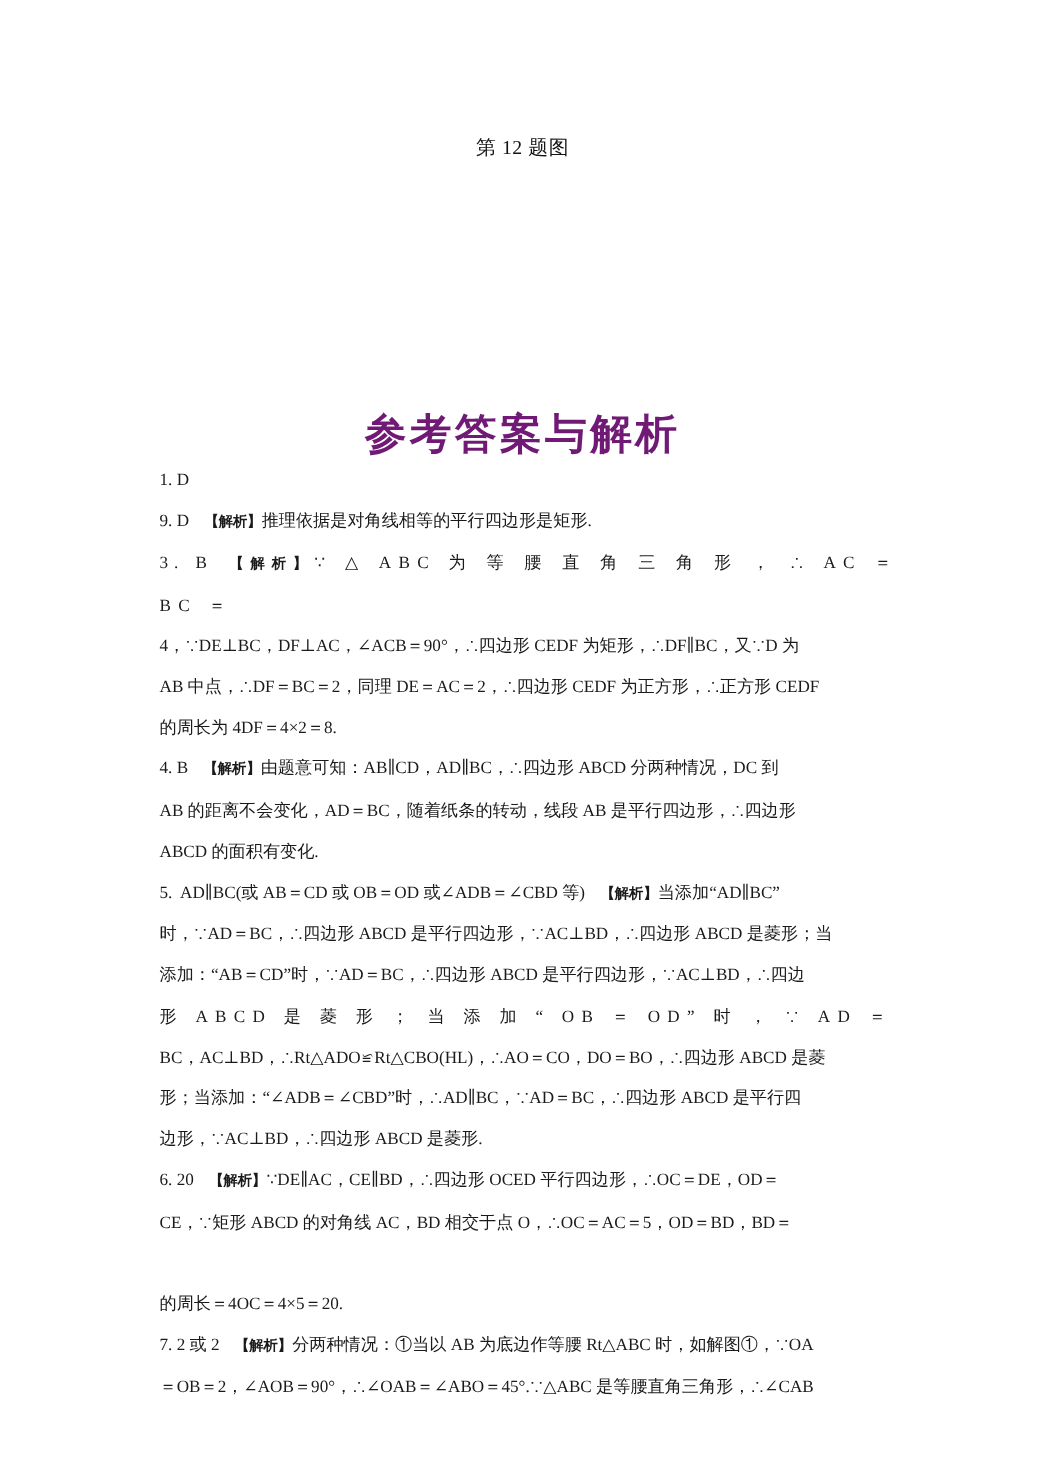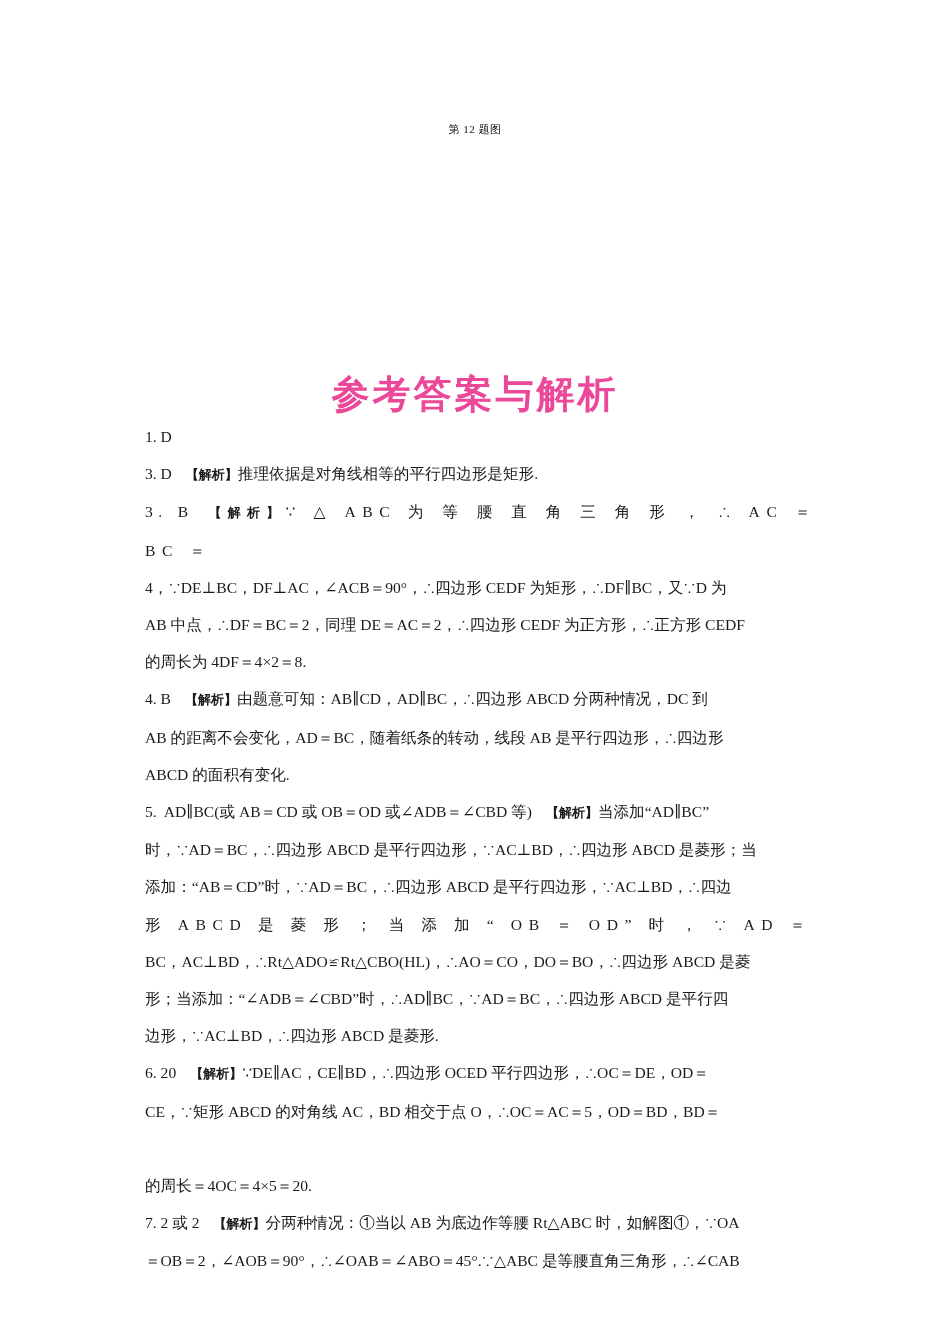--- a/index.html
+++ b/index.html
@@ -25,37 +25,37 @@
     padding: 0;
   }
 
   
   .fig-caption {
     position: absolute;
     left: 0;
     top: 122px;
     width: 950px;
     text-align: center;
-    font-size: 11px;
+    font-size: 18px;
     letter-spacing: 0.5px;
     color: #141414;
   }
 
   
   .doc-title {
     position: absolute;
     left: 0;
     top: 344px;
     width: 950px;
     text-align: center;
     font-family: "DejaVu Sans", sans-serif;
     font-weight: 700;
     font-size: 38px;
     letter-spacing: 3px;
-    color: #ec4899;
+    color: #701a75;
   }
 
   
   .content {
     position: absolute;
     left: 145px;
     top: 418px;
     width: 672px;
   }
 
@@ -87,21 +87,21 @@
 <div class="page">
 
   <div class="fig-caption">第 12 题图</div>
 
   <h1 class="doc-title">参考答案与解析</h1>
 
   <div class="content">
 
     <p class="ans"><span class="rom">1. D</span></p>
 
-    <p class="ans"><span class="rom">3. D</span><span class="nbsp-gap"></span><span class="lbl">【解析】</span><span class="zh">推理依据是对角线相等的平行四边形是矩形.</span></p>
+    <p class="ans"><span class="rom">9. D</span><span class="nbsp-gap"></span><span class="lbl">【解析】</span><span class="zh">推理依据是对角线相等的平行四边形是矩形.</span></p>
 
     <p class="ans"><span class="rom spread-2">3. B</span><span class="nbsp-gap"></span><span class="lbl spread-2">【解析】</span><span class="zh spread-1">∵ △ ABC 为 等 腰 直 角 三 角 形 ， ∴ AC ＝ BC ＝</span><br><span class="zh">4，∵DE⊥BC，DF⊥AC，∠ACB＝90°，∴四边形 CEDF 为矩形，∴DF∥BC，又∵D 为</span><br><span class="zh">AB 中点，∴DF＝BC＝2，同理 DE＝AC＝2，∴四边形 CEDF 为正方形，∴正方形 CEDF</span><br><span class="zh">的周长为 4DF＝4×2＝8.</span></p>
 
     <p class="ans"><span class="rom">4. B</span><span class="nbsp-gap"></span><span class="lbl">【解析】</span><span class="zh">由题意可知：AB∥CD，AD∥BC，∴四边形 ABCD 分两种情况，DC 到</span><br><span class="zh">AB 的距离不会变化，AD＝BC，随着纸条的转动，线段 AB 是平行四边形，∴四边形</span><br><span class="zh">ABCD 的面积有变化.</span></p>
 
     <p class="ans"><span class="rom">5.</span><span class="gap-sm"></span><span class="zh">AD∥BC(或 AB＝CD 或 OB＝OD 或∠ADB＝∠CBD 等)</span><span class="nbsp-gap"></span><span class="lbl">【解析】</span><span class="zh">当添加“AD∥BC”</span><br><span class="zh">时，∵AD＝BC，∴四边形 ABCD 是平行四边形，∵AC⊥BD，∴四边形 ABCD 是菱形；当</span><br><span class="zh">添加：“AB＝CD”时，∵AD＝BC，∴四边形 ABCD 是平行四边形，∵AC⊥BD，∴四边</span><br><span class="zh spread-1">形 ABCD 是 菱 形 ； 当 添 加 “ OB ＝ OD” 时 ， ∵ AD ＝</span><br><span class="zh">BC，AC⊥BD，∴Rt△ADO≌Rt△CBO(HL)，∴AO＝CO，DO＝BO，∴四边形 ABCD 是菱</span><br><span class="zh">形；当添加：“∠ADB＝∠CBD”时，∴AD∥BC，∵AD＝BC，∴四边形 ABCD 是平行四</span><br><span class="zh">边形，∵AC⊥BD，∴四边形 ABCD 是菱形.</span></p>
 
     <p class="ans"><span class="rom">6. 20</span><span class="nbsp-gap"></span><span class="lbl">【解析】</span><span class="zh">∵DE∥AC，CE∥BD，∴四边形 OCED 平行四边形，∴OC＝DE，OD＝</span><br><span class="zh">CE，∵矩形 ABCD 的对角线 AC，BD 相交于点 O，∴OC＝AC＝5，OD＝BD，BD＝</span><br><br><span class="zh">的周长＝4OC＝4×5＝20.</span></p>
 
     <p class="ans"><span class="rom">7. 2 或 2</span><span class="nbsp-gap"></span><span class="lbl">【解析】</span><span class="zh">分两种情况：①当以 AB 为底边作等腰 Rt△ABC 时，如解图①，∵OA</span><br><span class="zh">＝OB＝2，∠AOB＝90°，∴∠OAB＝∠ABO＝45°.∵△ABC 是等腰直角三角形，∴∠CAB</span></p>

